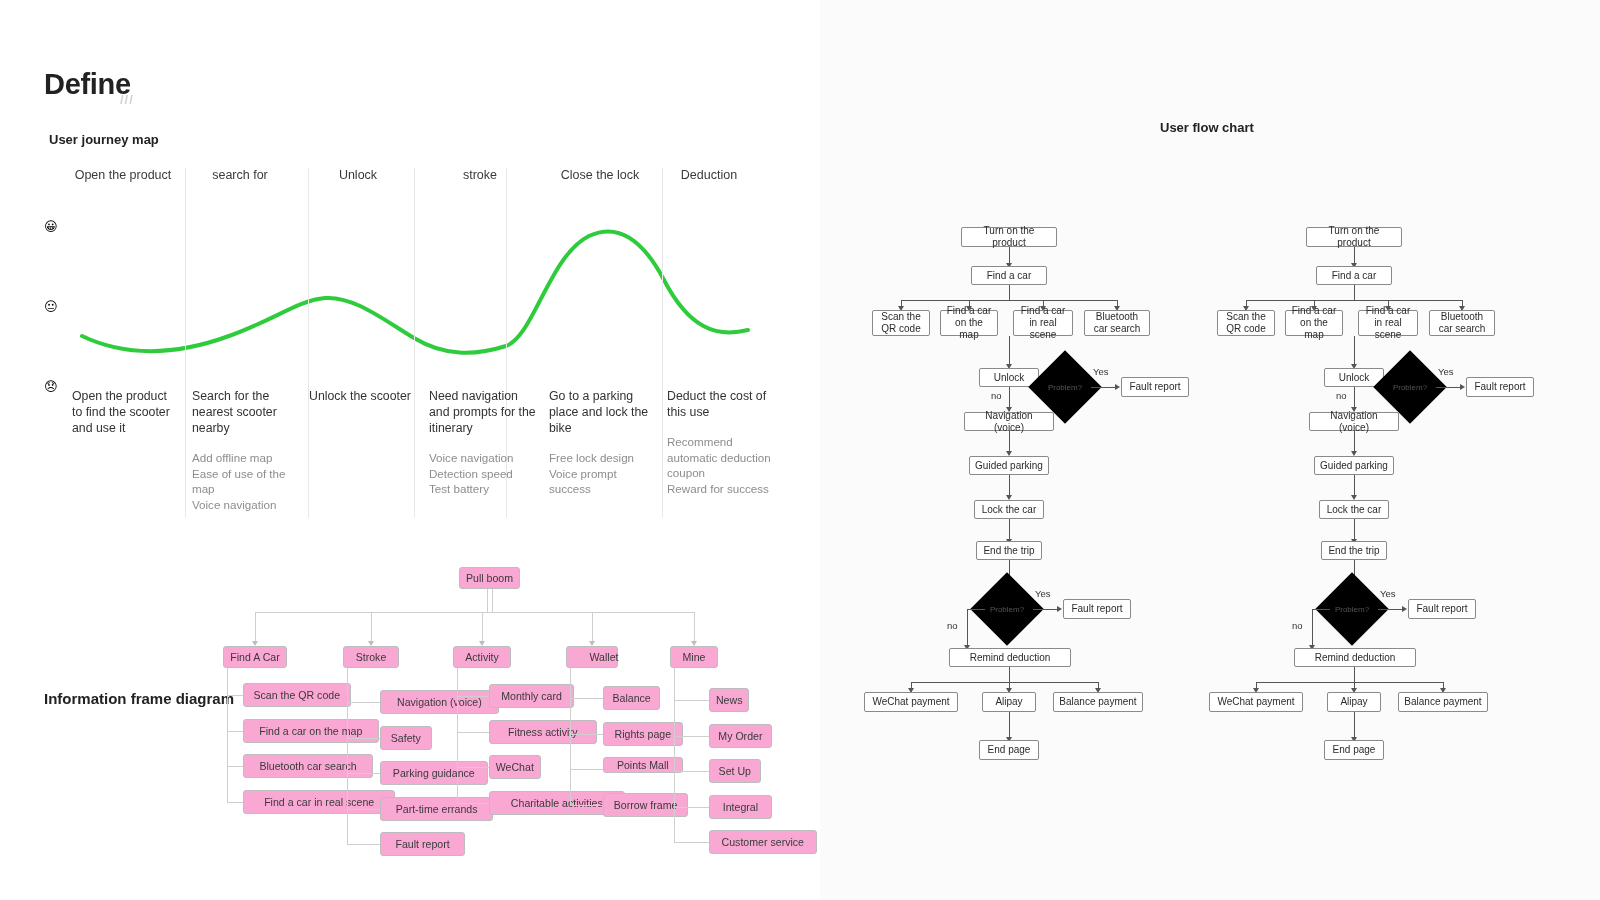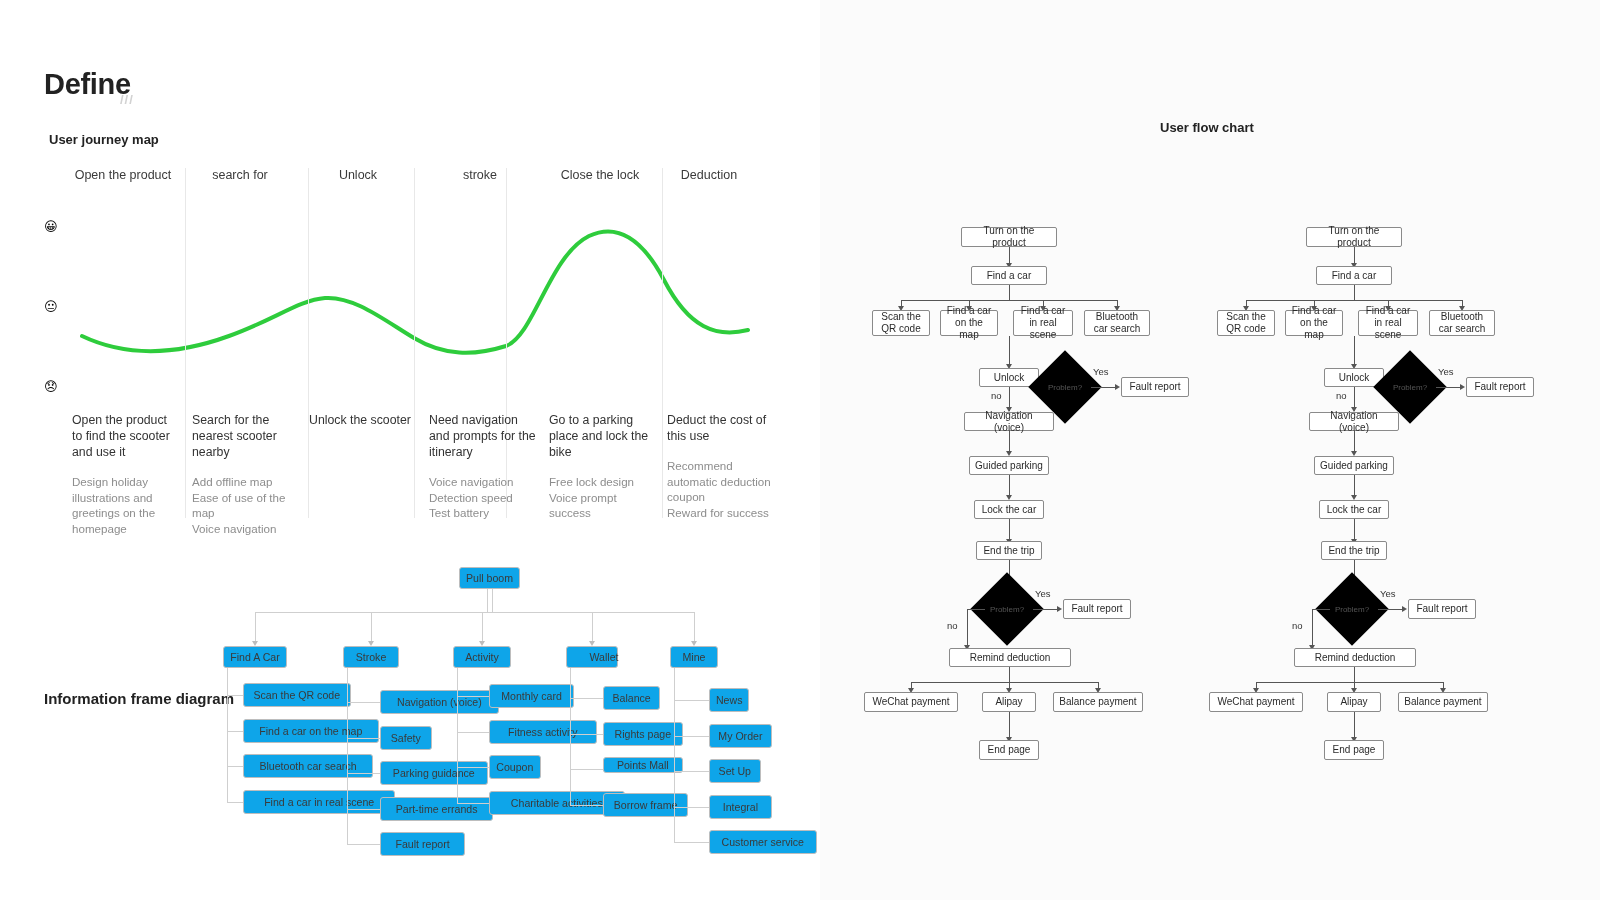--- a/index.html
+++ b/index.html
@@ -35,33 +35,33 @@
   
   #journey{position:absolute;left:44px;top:160px;width:740px;height:380px;}
   .j-divider{position:absolute;top:8px;width:1px;background:#e8e8e8;}
   .j-head{
     position:absolute;top:8px;font-size:12.5px;color:#3a3a3a;
     text-align:center;
   }
   .j-emoji{position:absolute;left:0px;font-size:13px;line-height:1;}
   #curve-svg{position:absolute;left:0;top:0;}
 
-  .j-col{position:absolute;top:252px;}
+  .j-col{position:absolute;top:228px;}
   .j-col .j-title{
     font-size:12.3px;color:#333;line-height:16px;margin-bottom:14px;
   }
   .j-col .j-note{
     font-size:11.6px;color:#8d8d8d;line-height:15.5px;
   }
 
   
   #frame-diagram{position:absolute;left:0px;top:540px;width:820px;height:360px;}
   .fd-box{
     position:absolute;box-sizing:border-box;
-    border:1px solid #bdbdbd;border-radius:3px;background:#0ea5e9;
+    border:1px solid #bdbdbd;border-radius:3px;background:#f9a8d4;
     font-size:10.6px;color:#3a3a3a;
     display:flex;align-items:center;justify-content:center;
     text-align:center;padding:0 6px;white-space:nowrap;
   }
   .fd-line{position:absolute;background:#cfcfcf;}
   .fd-line.h{height:1px;}
   .fd-line.v{width:1px;}
 
   
   .flow{position:absolute;top:0;width:400px;height:900px;}
@@ -129,21 +129,20 @@
       <div class="j-head" style="left: 605px; width: 120px;">Deduction</div>
     </div>
   <div id="j-emojis">
       <div class="j-emoji" style="top: 60px;">😀</div>
       <div class="j-emoji" style="top: 140px;">😐</div>
       <div class="j-emoji" style="top: 220px;">😞</div>
     </div>
   <div id="j-cols">
       <div class="j-col" style="left: 28px; width: 104px;">
         <div class="j-title">Open the product to find the scooter and use it</div>
-        <div class="j-note" style="white-space: pre-line;">Design holiday illustrations and greetings on the homepage</div>
       </div>
       <div class="j-col" style="left: 148px; width: 108px;">
         <div class="j-title">Search for the nearest scooter nearby</div>
         <div class="j-note" style="white-space: pre-line;">Add offline map
 Ease of use of the map
 Voice navigation</div>
       </div>
       <div class="j-col" style="left: 265px; width: 110px;">
         <div class="j-title">Unlock the scooter</div>
       </div>
@@ -197,21 +196,21 @@
     <div class="fd-box" style="left: 380px; top: 292px; width: 85.2px; height: 24px;">Fault report</div>
     <div class="fd-line h" style="left: 347px; top: 304px; width: 33px;"></div>
     <div class="fd-line v" style="left: 347px; top: 128px; height: 176px;"></div>
     <div class="fd-line v" style="left: 482px; top: 72px; height: 29px;"></div>
     <div style="position: absolute; left: 479px; top: 101px; width: 0px; height: 0px; border-left: 3px solid transparent; border-right: 3px solid transparent; border-top: 5px solid rgb(189, 189, 189);"></div>
     <div class="fd-box" style="left: 453px; top: 106px; width: 58px; height: 22px;">Activity</div>
     <div class="fd-box" style="left: 489px; top: 144px; width: 85.2px; height: 24px;">Monthly card</div>
     <div class="fd-line h" style="left: 457px; top: 156px; width: 32px;"></div>
     <div class="fd-box" style="left: 489px; top: 179.5px; width: 107.6px; height: 24px;">Fitness activity</div>
     <div class="fd-line h" style="left: 457px; top: 191.5px; width: 32px;"></div>
-    <div class="fd-box" style="left: 489px; top: 215px; width: 51.6px; height: 24px;">Coupon</div>
+    <div class="fd-box" style="left: 489px; top: 215px; width: 51.6px; height: 24px;">WeChat</div>
     <div class="fd-line h" style="left: 457px; top: 227px; width: 32px;"></div>
     <div class="fd-box" style="left: 489px; top: 250.5px; width: 135.6px; height: 24px;">Charitable activities</div>
     <div class="fd-line h" style="left: 457px; top: 262.5px; width: 32px;"></div>
     <div class="fd-line v" style="left: 457px; top: 128px; height: 134.5px;"></div>
     <div class="fd-line v" style="left: 592px; top: 72px; height: 29px;"></div>
     <div style="position: absolute; left: 589px; top: 101px; width: 0px; height: 0px; border-left: 3px solid transparent; border-right: 3px solid transparent; border-top: 5px solid rgb(189, 189, 189);"></div>
     <div class="fd-box" style="left: 566px; top: 106px; width: 52px; height: 22px; padding-left: 30px;">Wallet</div>
     <div class="fd-box" style="left: 603px; top: 146px; width: 57.2px; height: 24px;">Balance</div>
     <div class="fd-line h" style="left: 570px; top: 158px; width: 33px;"></div>
     <div class="fd-box" style="left: 603px; top: 181.5px; width: 79.6px; height: 24px;">Rights page</div>

